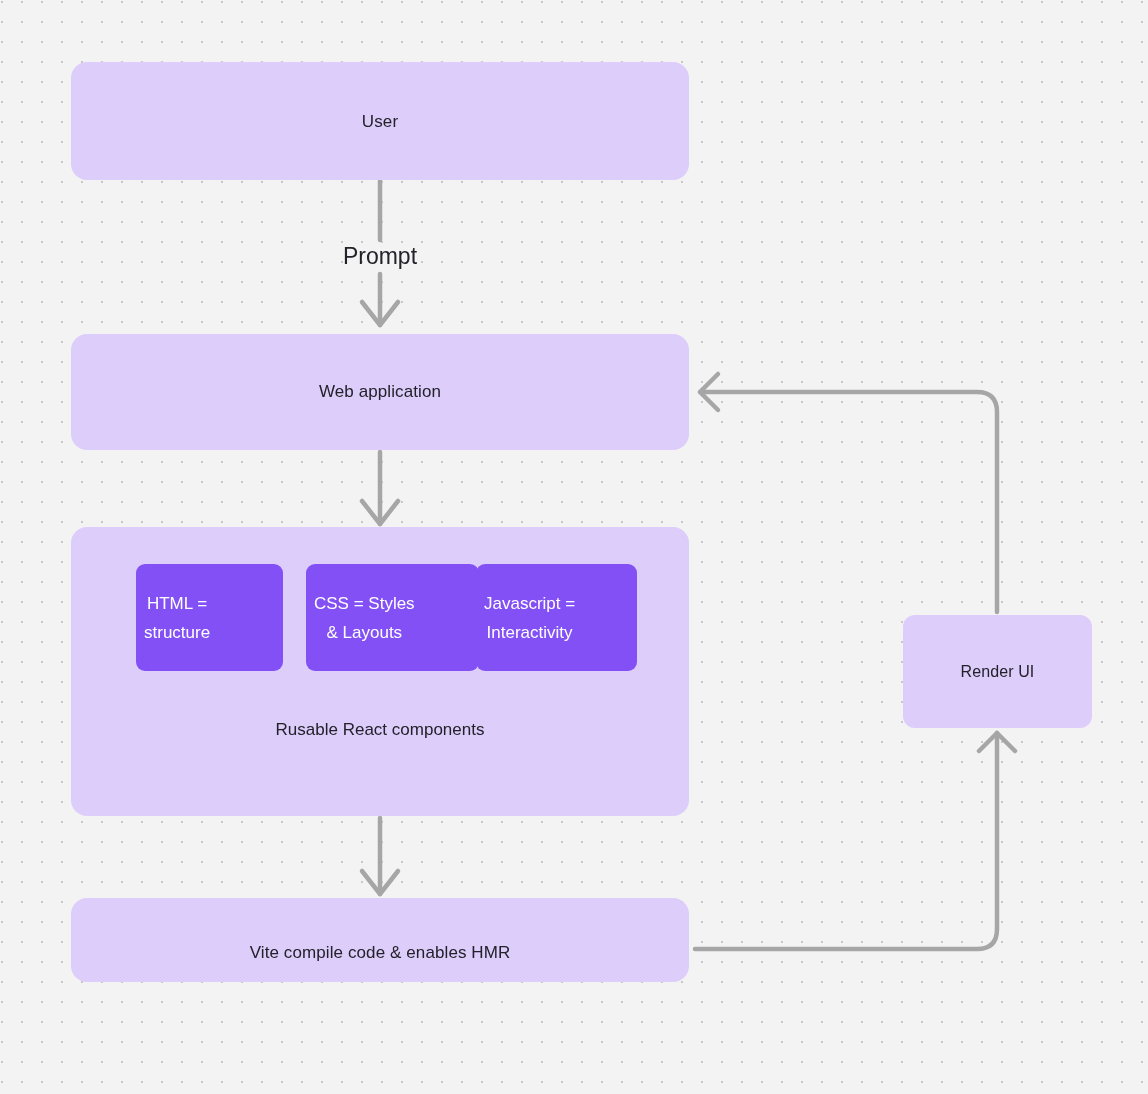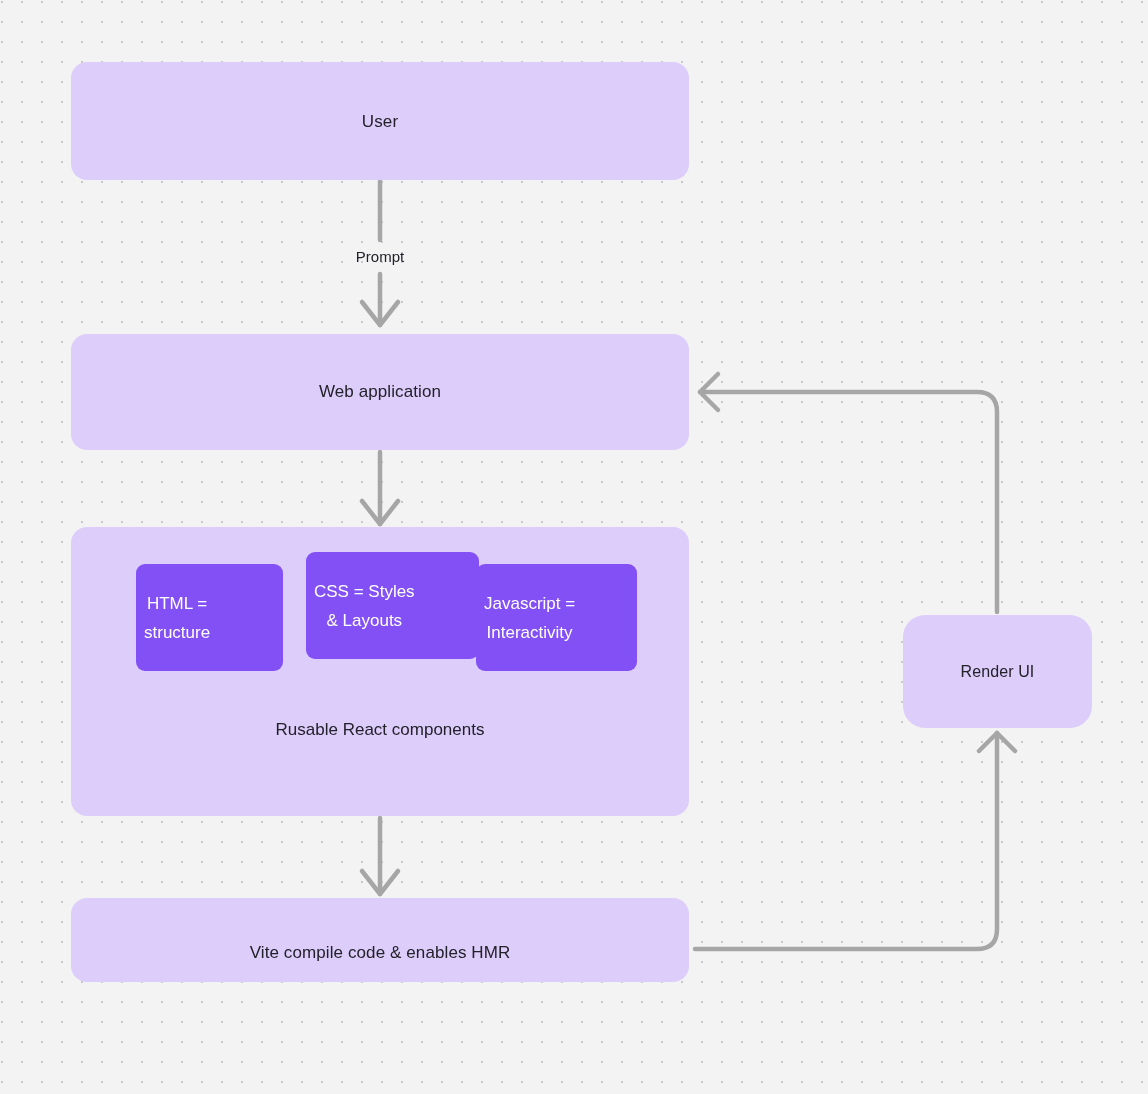--- a/index.html
+++ b/index.html
@@ -53,40 +53,40 @@
   #node-user .node-label { top: 48px; }
 
   #node-webapp      { left: 71px;  top: 334px; width: 618px; height: 116px; }
   #node-webapp .node-label { top: 46px; }
 
   #node-components  { left: 71px;  top: 527px; width: 618px; height: 289px; }
 
   #node-vite        { left: 71px;  top: 898px; width: 618px; height: 84px; }
   #node-vite .node-label { top: 43px; }
 
-  #node-render      { left: 903px; top: 615px; width: 189px; height: 113px; border-radius: 22px; }
+  #node-render      { left: 903px; top: 615px; width: 189px; height: 113px; border-radius: 12px; }
   #node-render .node-label { top: 45px; font-size: 16px; }
 
   
   .chip {
     position: absolute;
     box-sizing: border-box;
     background: #8250f5;
     border-radius: 9px;
     color: #ffffff;
     display: flex;
     align-items: center;
     justify-content: flex-start;
     text-align: center;
     font-size: 17px;
     line-height: 29px;
     padding: 0 8px;
   }
   #chip-html { left: 136px; top: 564px; width: 147px; height: 107px; }
-  #chip-css  { left: 306px; top: 552px; width: 173px; height: 107px; }
+  #chip-css  { left: 306px; top: 564px; width: 173px; height: 107px; }
   #chip-js   { left: 476px; top: 564px; width: 161px; height: 107px; }
 
   #components-caption {
     position: absolute;
     left: 71px;
     top: 718px;
     width: 618px;
     text-align: center;
     color: #232129;
     font-size: 17px;
@@ -94,21 +94,21 @@
   }
 
   
   #edge-label-prompt {
     position: absolute;
     left: 330px;
     top: 245px;
     width: 100px;
     text-align: center;
     color: #232129;
-    font-size: 15px;
+    font-size: 23px;
     line-height: 23px;
   }
 </style>
 </head>
 <body>
 
 <div id="canvas">
 
   <svg id="edges" viewBox="0 0 1148 1094" width="1148" height="1094">
     <defs>

